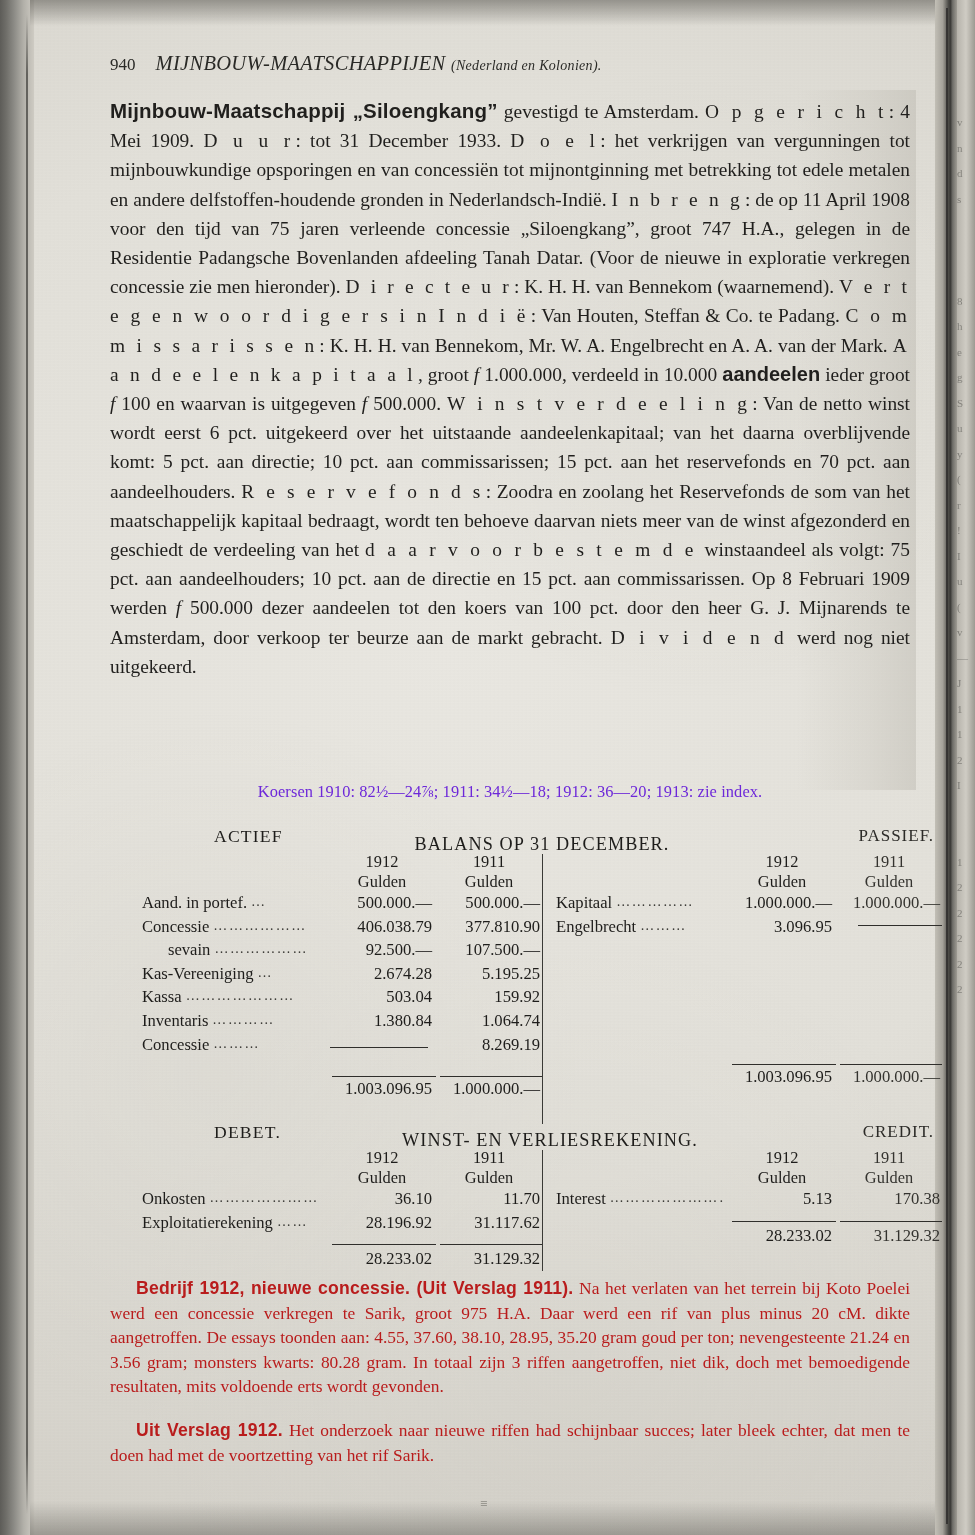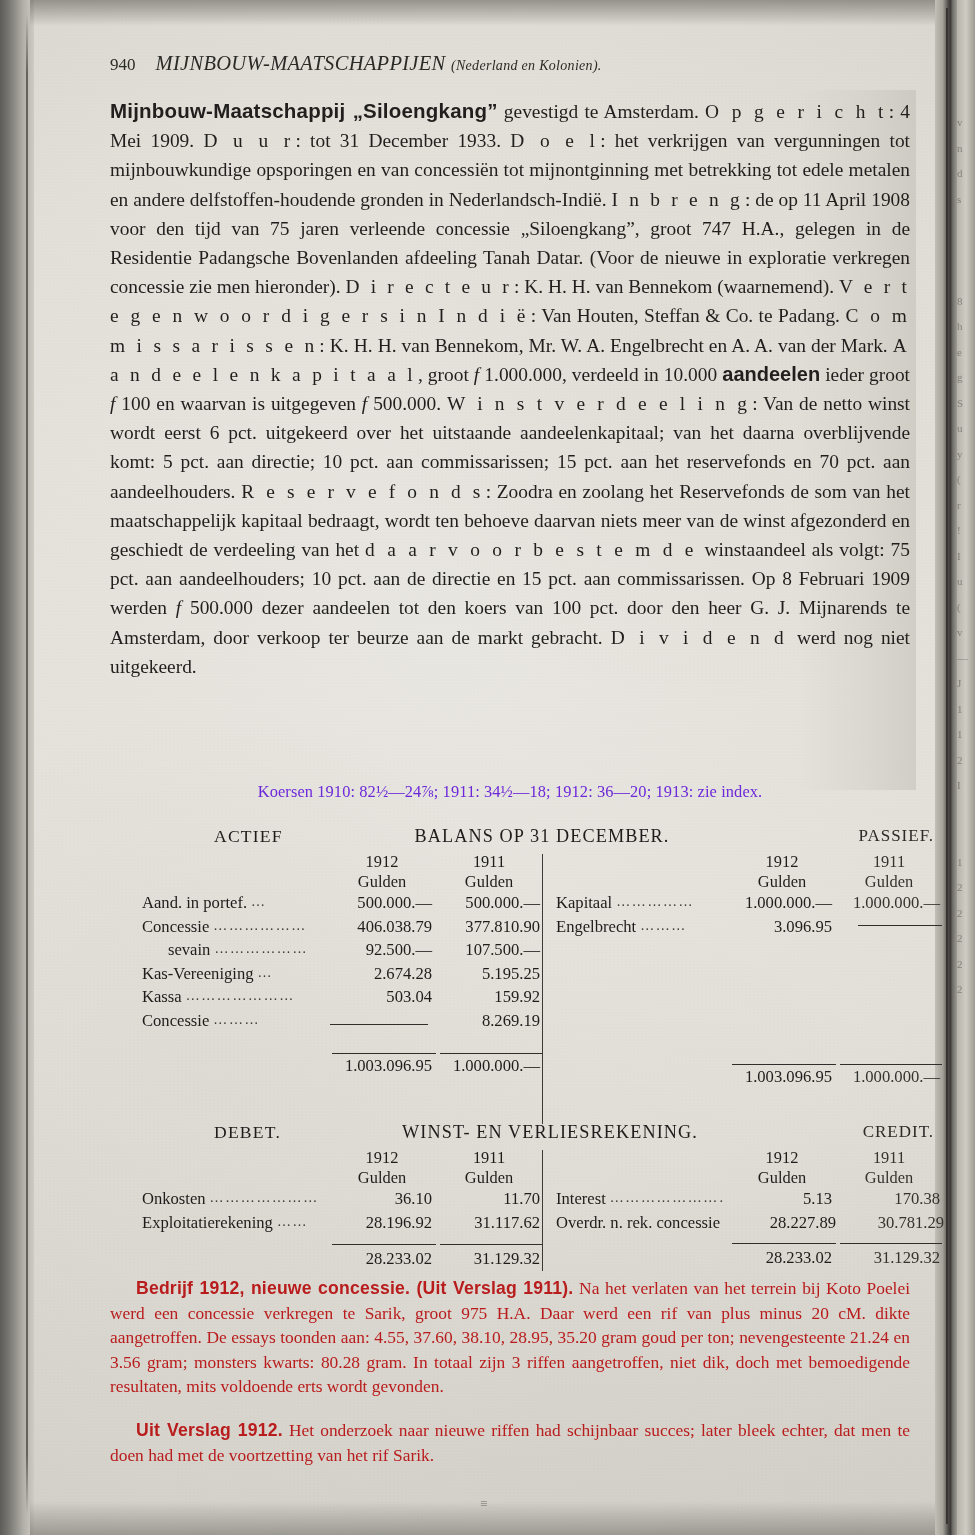--- a/index.html
+++ b/index.html
@@ -167,21 +167,21 @@
 
   .stmt-head {
     position: relative;
     height: 26px;
   }
   .stmt-head .left-cap {
     position: absolute; left: 72px; top: 0;
     font-size: 17.6px; letter-spacing: 1.2px;
   }
   .stmt-head .mid-cap {
-    position: absolute; left: 0; right: 0; top: 0;
+    position: absolute; left: 0; right: 0; top: 8px;
     text-align: center;
     font-size: 18.2px; letter-spacing: 1.1px;
   }
   .stmt-head .right-cap {
     position: absolute; right: 8px; top: 0;
     font-size: 17px; letter-spacing: 1px;
     color: #2c2b28;
   }
   #winst .stmt-head .mid-cap { padding-left: 16px; }
 
@@ -411,20 +411,26 @@
             <span class="v1">2.674.28</span>
             <span class="v2">5.195.25</span>
           </div>
           <div class="item-row">
             <span class="name">Kassa</span>
             <span class="dots">…………………</span>
             <span class="v1">503.04</span>
             <span class="v2">159.92</span>
           </div>
           <div class="item-row">
+            <span class="name">Inventaris</span>
+            <span class="dots">…………</span>
+            <span class="v1">1.380.84</span>
+            <span class="v2">1.064.74</span>
+          </div>
+          <div class="item-row">
             <span class="name">Concessie</span>
             <span class="dots">………</span>
             <span class="v1"></span>
             <span class="v2">8.269.19</span>
           </div>
           <div class="tot-rule">
             <span class="sp-f"></span>
             <span class="r1" style="background:#2f2e2b;width:98px;margin-right:12px;position:relative;top:-18px"></span>
             <span class="r2" style="background:transparent"></span>
           </div>
@@ -538,26 +544,20 @@
             <span class="lbl"></span>
             <span class="c1">Gulden</span>
             <span class="c2 dim">Gulden</span>
           </div>
           <div class="item-row">
             <span class="name">Interest</span>
             <span class="dots">……………………</span>
             <span class="v1">5.13</span>
             <span class="v2 dim">170.38</span>
           </div>
-          <div class="item-row">
-            <span class="name">Overdr. n. rek. concessie</span>
-            <span class="dots"></span>
-            <span class="v1">28.227.89</span>
-            <span class="v2 dim">30.781.29</span>
-          </div>
           <div class="tot-rule" style="margin-top:9px">
             <span class="sp-f"></span>
             <span class="r1"></span>
             <span class="r2"></span>
           </div>
           <div class="totals" style="margin-top:4px">
             <span class="sp-f"></span>
             <span class="t1">28.233.02</span>
             <span class="t2 dim">31.129.32</span>
           </div>

